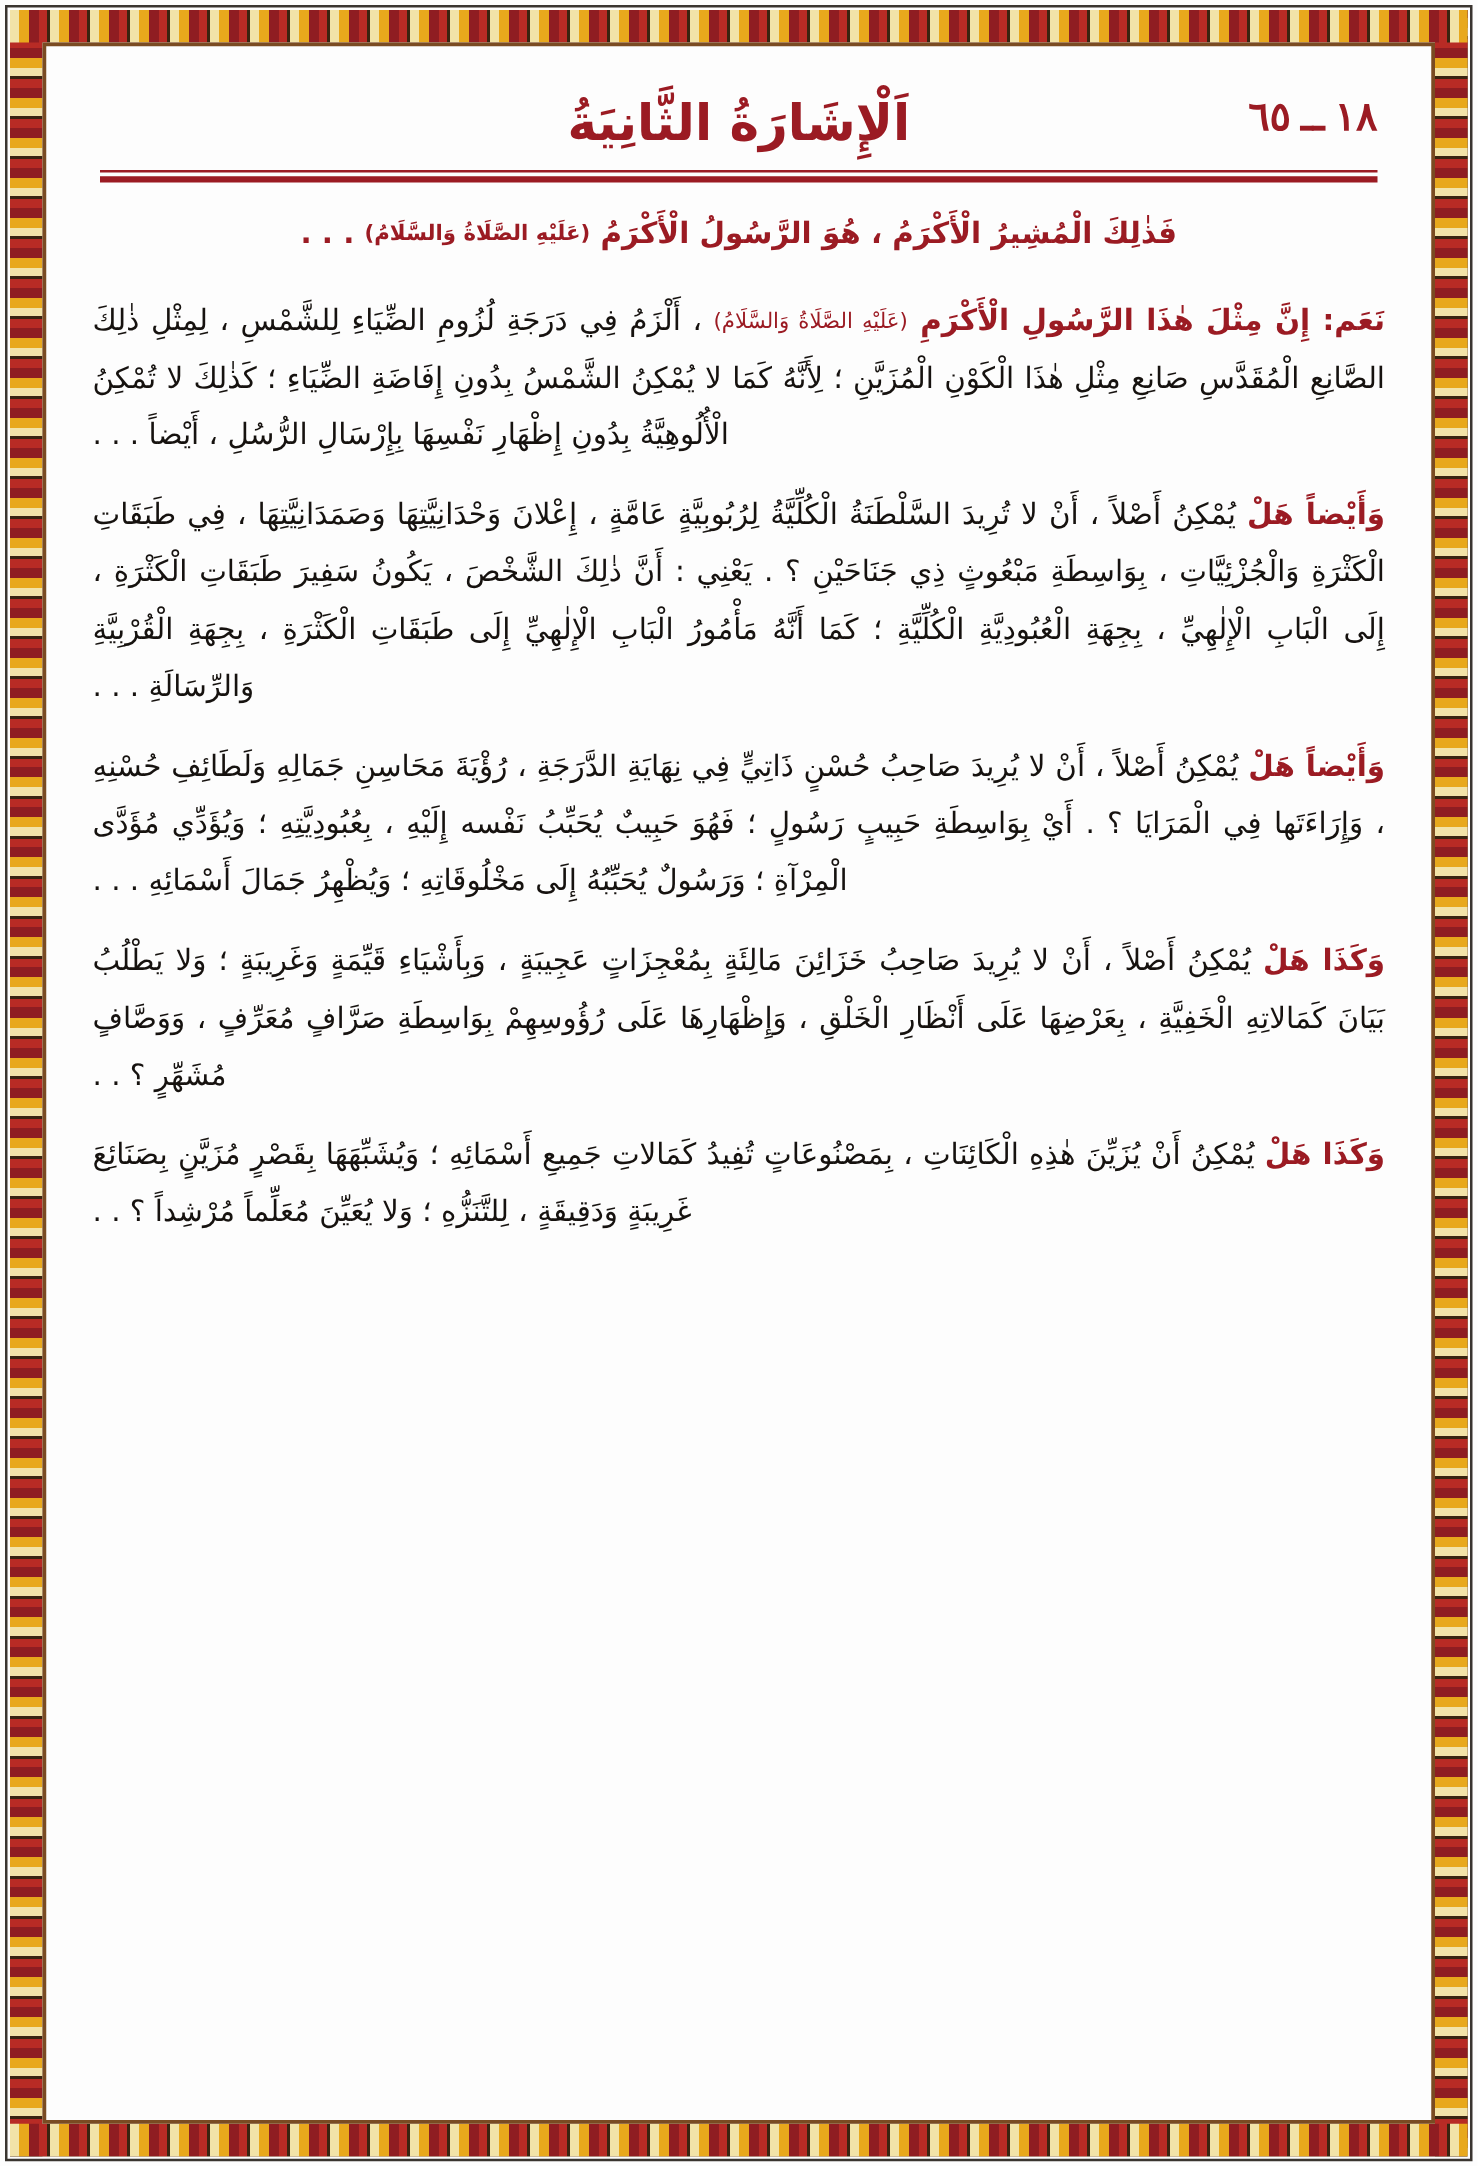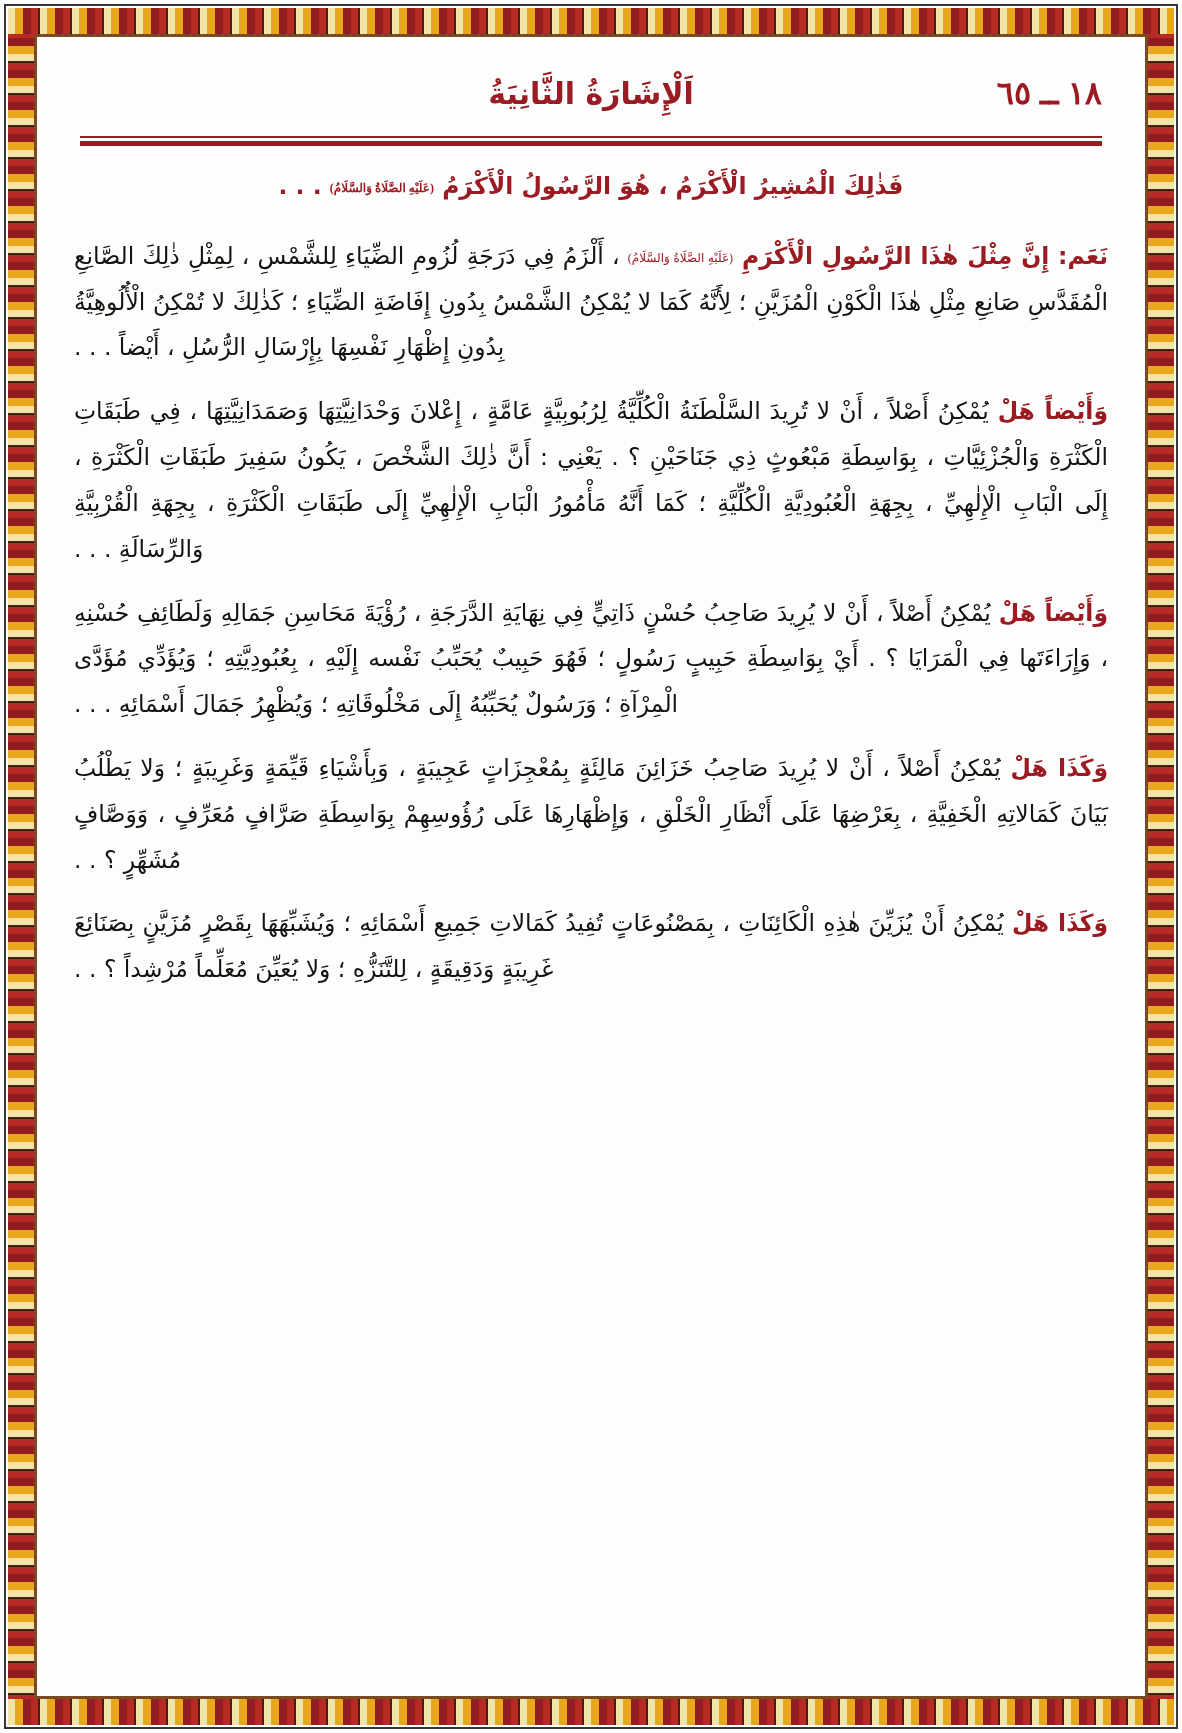--- a/index.html
+++ b/index.html
@@ -110,26 +110,26 @@
   }
   .page-marker {
     position: absolute;
     right: 6px;
     top: 8px;
     color: #9b1b23;
     font-size: 32px;
     font-weight: bold;
     letter-spacing: 2px;
     direction: rtl;
-    font-family: Liberation Sans, sans-serif;
+    font-family: Liberation Serif, serif;
   }
   .doc-title {
     text-align: center;
     color: #9b1b23;
-    font-size: 30px;
+    font-size: 40px;
     font-weight: bold;
     padding-top: 10px;
     font-family: "DejaVu Sans", sans-serif;
   }
 
   
   .rule {
     margin: 4px 6px 0 6px;
     border-top: 2px solid #9b1b23;
     padding-top: 3px;
@@ -168,24 +168,23 @@
     text-align-last: center;
     margin-bottom: 24px;
   }
 
   .hl {
     color: #9b1b23;
     font-weight: bold;
   }
   .honorific {
     color: #9b1b23;
-    font-size: 12px;
+    font-size: 17px;
     vertical-align: 2px;
     letter-spacing: -1px;
-    font-family: Liberation Serif, serif;
   }
 </style>
 </head>
 <body>
 
 <div class="page">
 
   <div class="edge-outer"></div>
   <div class="ornament"></div>
 

